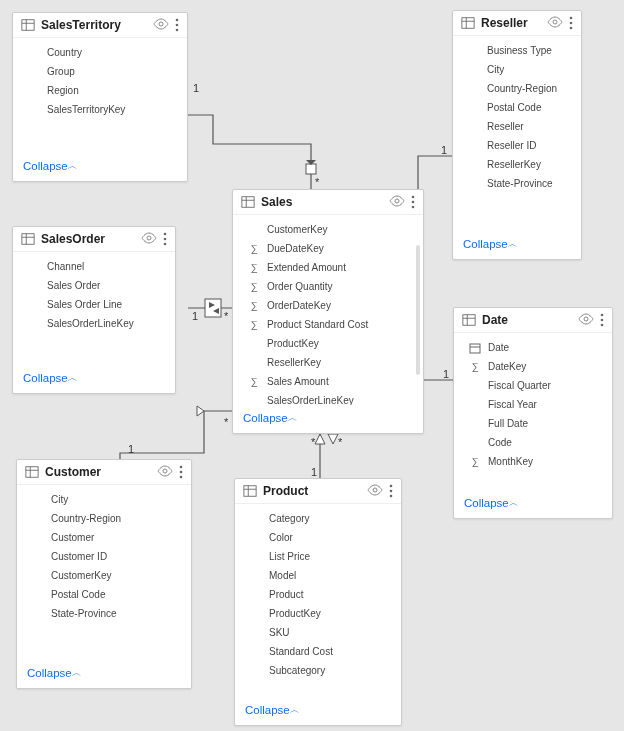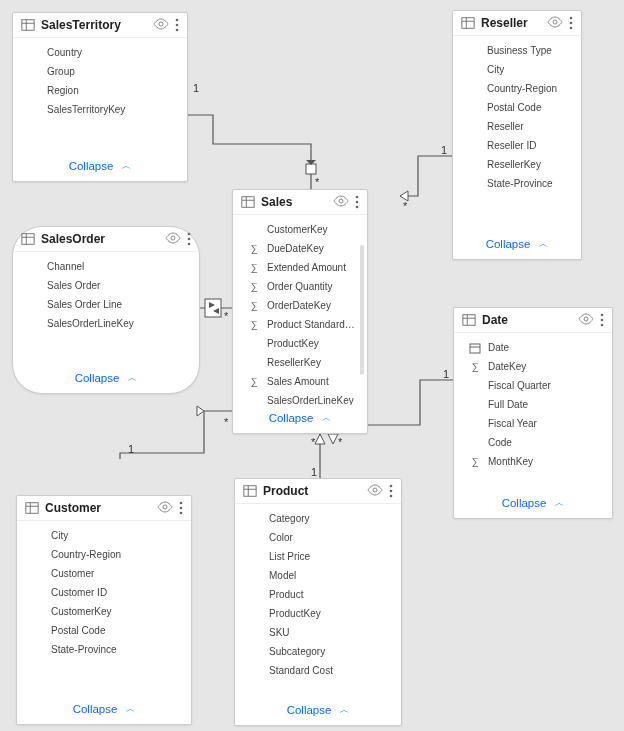--- a/index.html
+++ b/index.html
@@ -60,23 +60,22 @@
     line-height: 14px;
   }
   .field-row .ficon { width: 14px; display: inline-flex; justify-content: center; color: #666; }
   .field-row .flabel { flex: 1; white-space: nowrap; overflow: hidden; text-overflow: ellipsis; }
   .card-footer {
     padding: 6px 10px 8px 10px;
     color: #0a6cff;
     font-size: 11.5px;
     display: flex;
     align-items: center;
-    gap: 8px;
+    gap: 0;
     cursor: pointer;
-    justify-content: center;
   }
   .card-footer .chev { font-size: 10px; }
   .scroll-hint {
     position: absolute;
     right: 3px;
     top: 30px;
     bottom: 30px;
     width: 4px;
     background: #ddd;
     border-radius: 2px;
@@ -252,21 +251,21 @@
           <span class="flabel">State-Province</span>
         </div>
     </div>
     <div style="flex:1"></div>
     <div class="card-footer">
         <span>Collapse</span>
         <span class="chev">︿</span>
       </div>
   </div>
 
-  <div class="table-card" style="left:12px; top:226px; width:188px; height:168px;border-radius:30px;">
+  <div class="table-card" style="left:12px; top:226px; width:164px; height:168px;">
     <div class="card-header">
       <span class="icon table-icon">
           <svg width="14" height="14" viewBox="0 0 16 16">
             <rect x="1" y="2" width="14" height="12" fill="none" stroke="#666"></rect>
             <line x1="1" y1="6" x2="15" y2="6" stroke="#666"></line>
             <line x1="6" y1="2" x2="6" y2="14" stroke="#666"></line>
           </svg>
         </span>
       <span class="title">SalesOrder</span>
       <span class="icon eye-icon">
@@ -301,21 +300,21 @@
           <span class="flabel">SalesOrderLineKey</span>
         </div>
     </div>
     <div style="flex:1"></div>
     <div class="card-footer">
         <span>Collapse</span>
         <span class="chev">︿</span>
       </div>
   </div>
 
-  <div class="table-card" style="left:232px; top:189px; width:136px; height:245px;">
+  <div class="table-card" style="left:232px; top:189px; width:192px; height:245px;">
     <div class="card-header">
       <span class="icon table-icon">
           <svg width="14" height="14" viewBox="0 0 16 16">
             <rect x="1" y="2" width="14" height="12" fill="none" stroke="#666"></rect>
             <line x1="1" y1="6" x2="15" y2="6" stroke="#666"></line>
             <line x1="6" y1="2" x2="6" y2="14" stroke="#666"></line>
           </svg>
         </span>
       <span class="title">Sales</span>
       <span class="icon eye-icon">
@@ -418,43 +417,43 @@
       <div class="field-row">
           <span class="ficon">∑</span>
           <span class="flabel">DateKey</span>
         </div>
       <div class="field-row">
           <span class="ficon"></span>
           <span class="flabel">Fiscal Quarter</span>
         </div>
       <div class="field-row">
           <span class="ficon"></span>
+          <span class="flabel">Fiscal Year</span>
+        </div>
+      <div class="field-row">
+          <span class="ficon"></span>
           <span class="flabel">Full Date</span>
         </div>
       <div class="field-row">
           <span class="ficon"></span>
-          <span class="flabel">Fiscal Year</span>
-        </div>
-      <div class="field-row">
-          <span class="ficon"></span>
           <span class="flabel">Code</span>
         </div>
       <div class="field-row">
           <span class="ficon">∑</span>
           <span class="flabel">MonthKey</span>
         </div>
     </div>
     <div style="flex:1"></div>
     <div class="card-footer">
         <span>Collapse</span>
         <span class="chev">︿</span>
       </div>
   </div>
 
-  <div class="table-card" style="left:16px; top:459px; width:176px; height:230px;margin-top:36px;">
+  <div class="table-card" style="left:16px; top:459px; width:176px; height:230px;">
     <div class="card-header">
       <span class="icon table-icon">
           <svg width="14" height="14" viewBox="0 0 16 16">
             <rect x="1" y="2" width="14" height="12" fill="none" stroke="#666"></rect>
             <line x1="1" y1="6" x2="15" y2="6" stroke="#666"></line>
             <line x1="6" y1="2" x2="6" y2="14" stroke="#666"></line>
           </svg>
         </span>
       <span class="title">Customer</span>
       <span class="icon eye-icon">
@@ -556,26 +555,26 @@
       <div class="field-row">
           <span class="ficon"></span>
           <span class="flabel">ProductKey</span>
         </div>
       <div class="field-row">
           <span class="ficon"></span>
           <span class="flabel">SKU</span>
         </div>
       <div class="field-row">
           <span class="ficon"></span>
+          <span class="flabel">Standard Cost</span>
+        </div>
+      <div class="field-row">
+          <span class="ficon"></span>
           <span class="flabel">Subcategory</span>
         </div>
-      <div class="field-row">
-          <span class="ficon"></span>
-          <span class="flabel">Standard Cost</span>
-        </div>
     </div>
     <div style="flex:1"></div>
     <div class="card-footer">
         <span>Collapse</span>
         <span class="chev">︿</span>
       </div>
   </div>
 
 </div>
 

